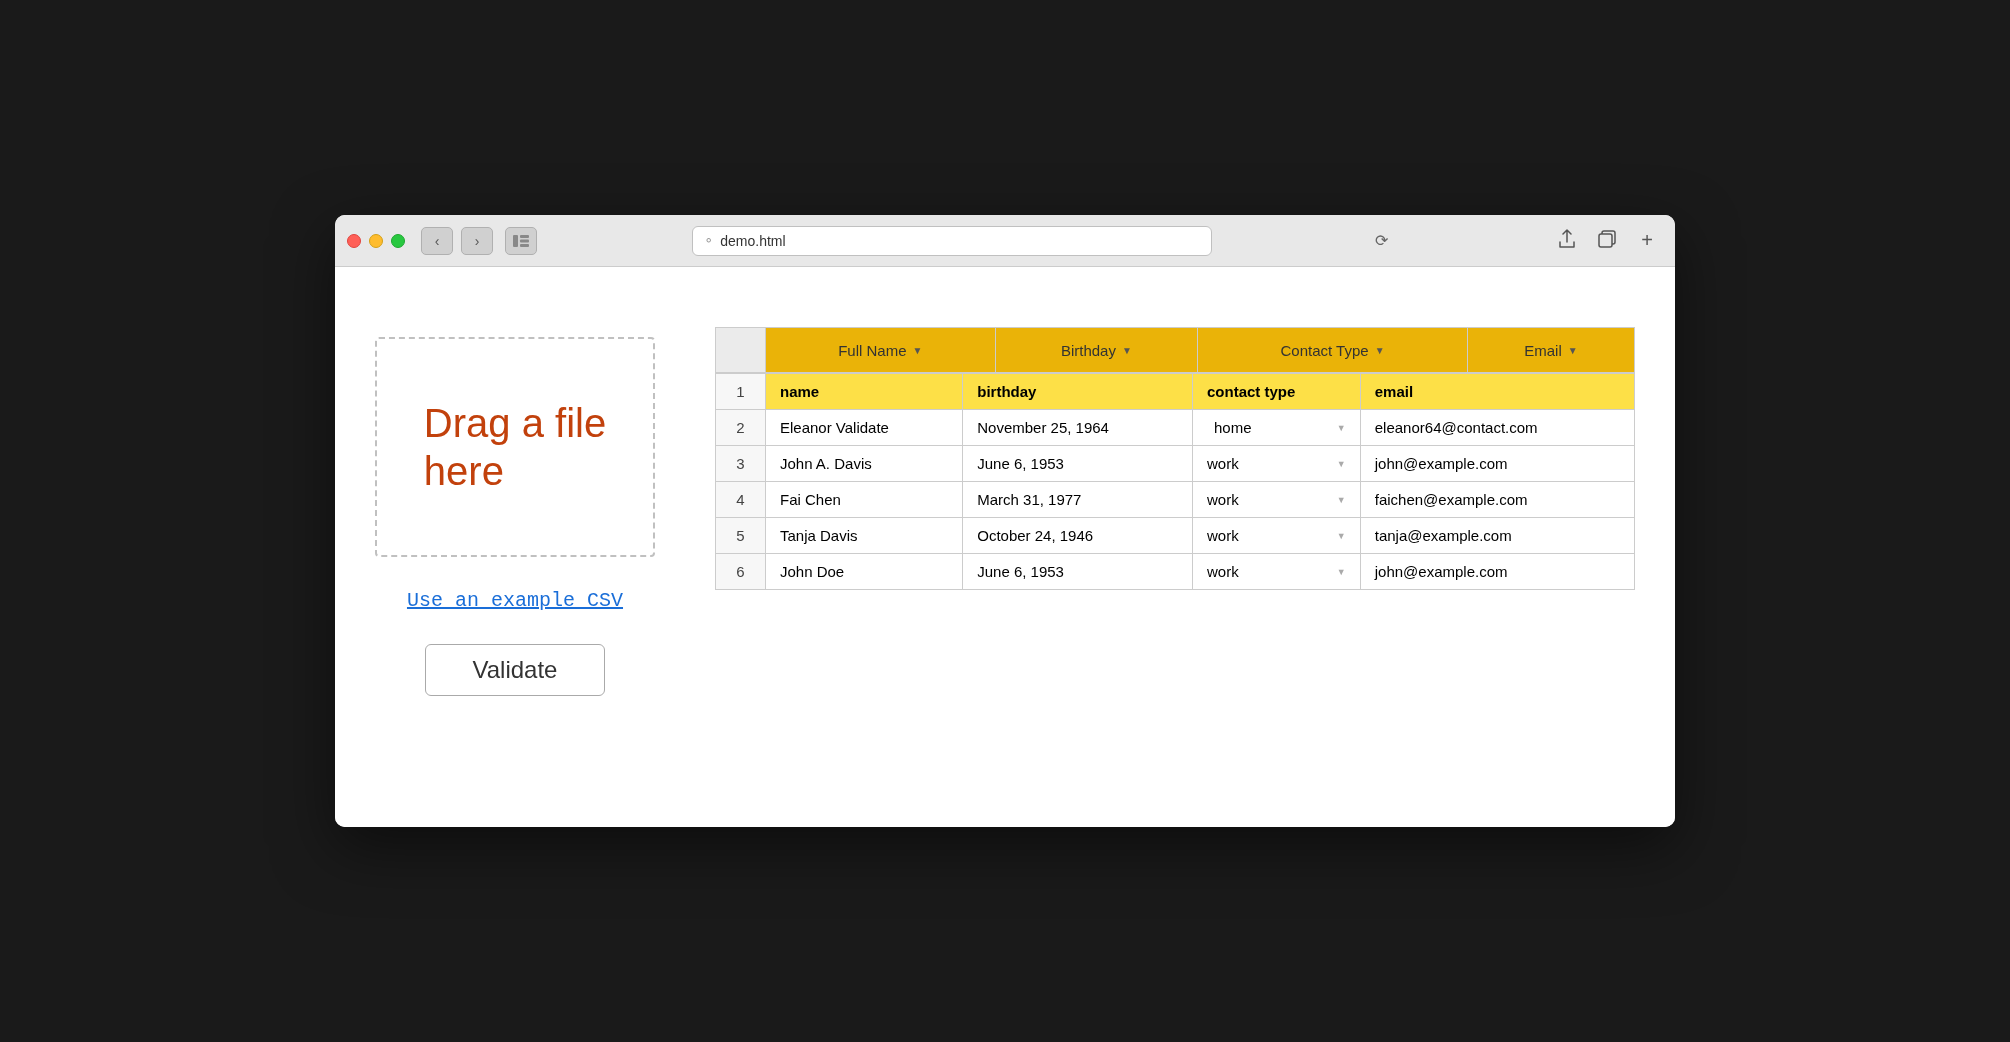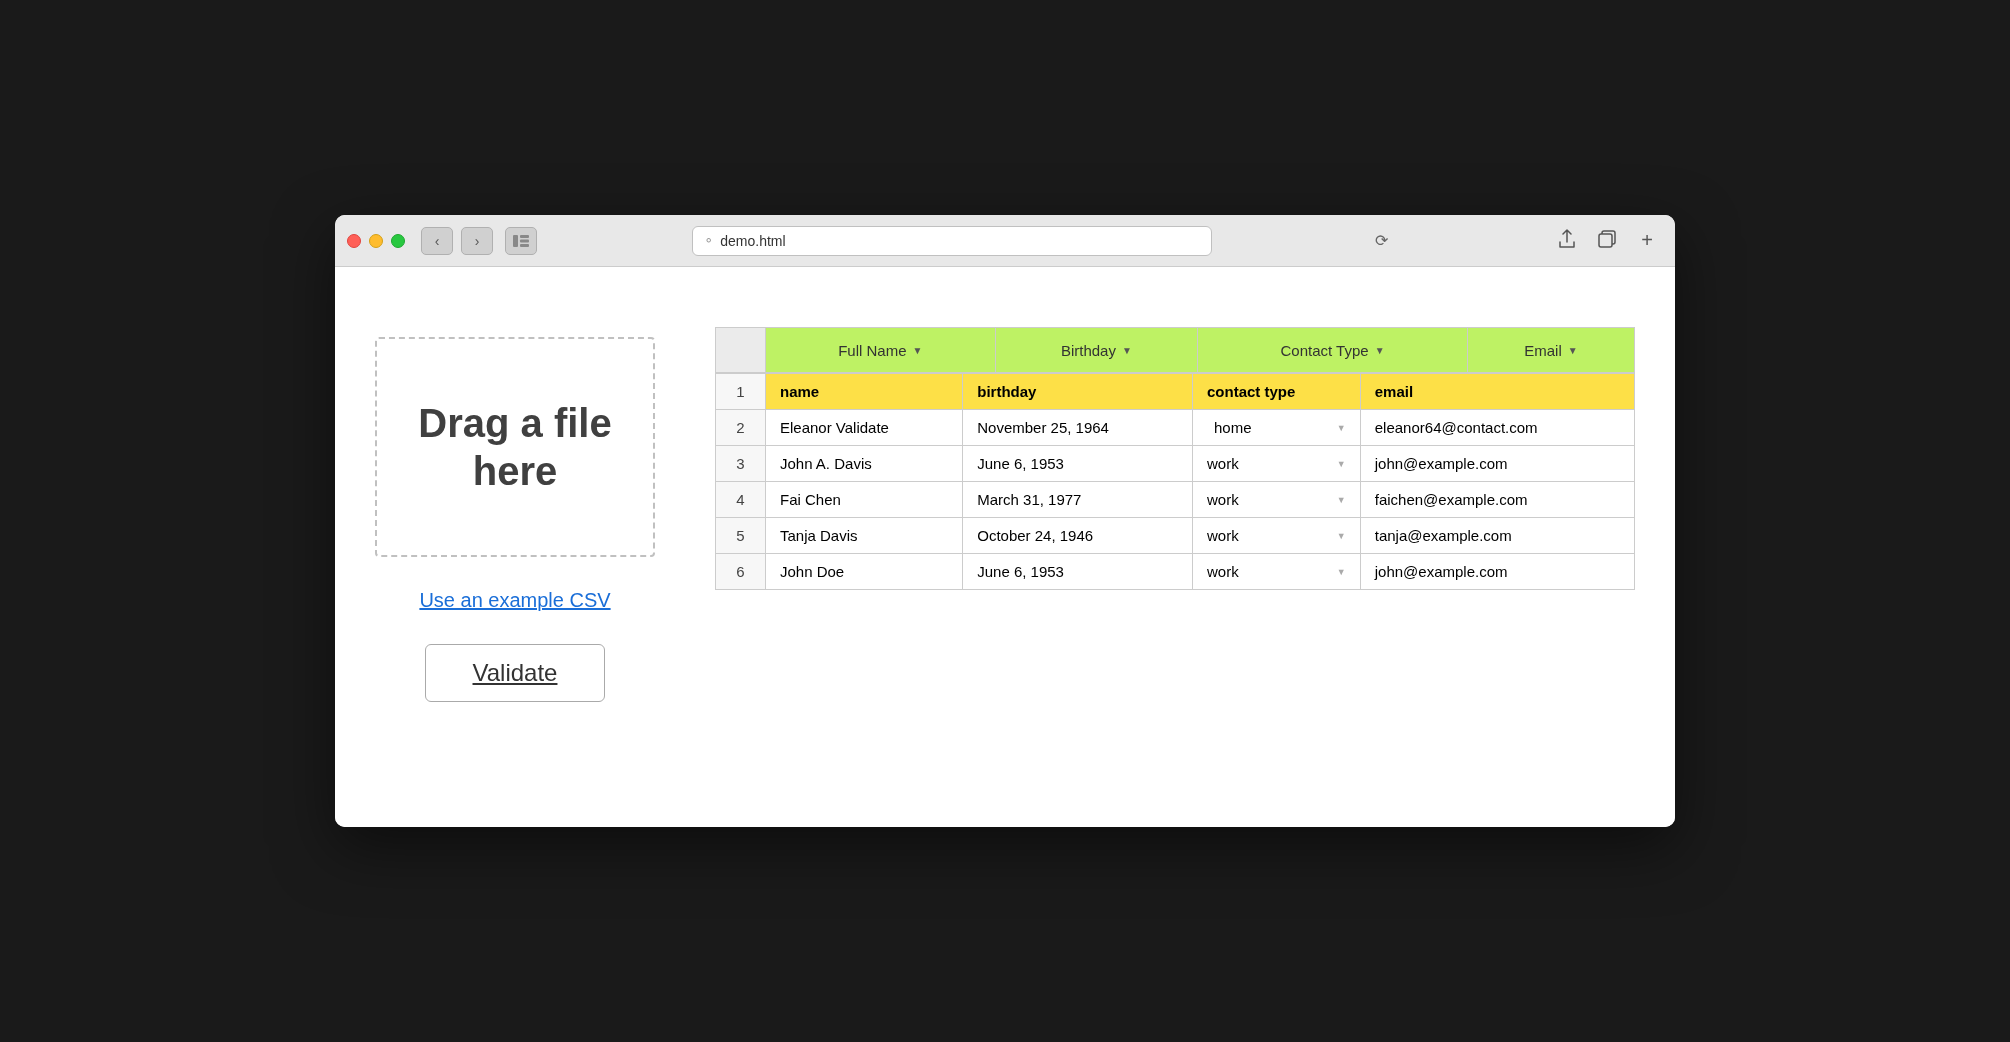--- a/index.html
+++ b/index.html
@@ -158,46 +158,45 @@
       border: 2.5px dashed #c0c0c0;
       border-radius: 4px;
       display: flex;
       align-items: center;
       justify-content: center;
       cursor: pointer;
     }
 
     .drop-zone-text {
       font-size: 40px;
-      color: #404040;
-      font-weight: 700;
-      text-align: center;
+      color: #c2410c;
+      font-weight: 400;
       line-height: 1.2;
     }
 
     .example-link {
       color: #1a6ed8;
       text-decoration: underline;
       font-size: 20px;
       cursor: pointer;
+      font-family: Liberation Mono, monospace;
     }
 
     .validate-btn {
       width: 180px;
-      height: 58px;
+      height: 52px;
       background: #ffffff;
       border: 1.5px solid #aaaaaa;
       border-radius: 6px;
       font-size: 24px;
       color: #333;
       cursor: pointer;
       display: flex;
       align-items: center;
       justify-content: center;
-      text-decoration: underline;
     }
 
     
     .table-container {
       flex: 1;
     }
 
     table {
       border-collapse: collapse;
       font-size: 15px;
@@ -248,21 +247,21 @@
     }
 
     .header-table th:first-child {
       width: 50px;
       background: #ebebeb;
     }
 
     .dropdown-btn {
       width: 100%;
       height: 44px;
-      background: #bef264;
+      background: #eab308;
       border: none;
       display: flex;
       align-items: center;
       justify-content: center;
       gap: 6px;
       cursor: pointer;
       font-size: 15px;
       color: #333;
       padding: 0 14px;
     }

